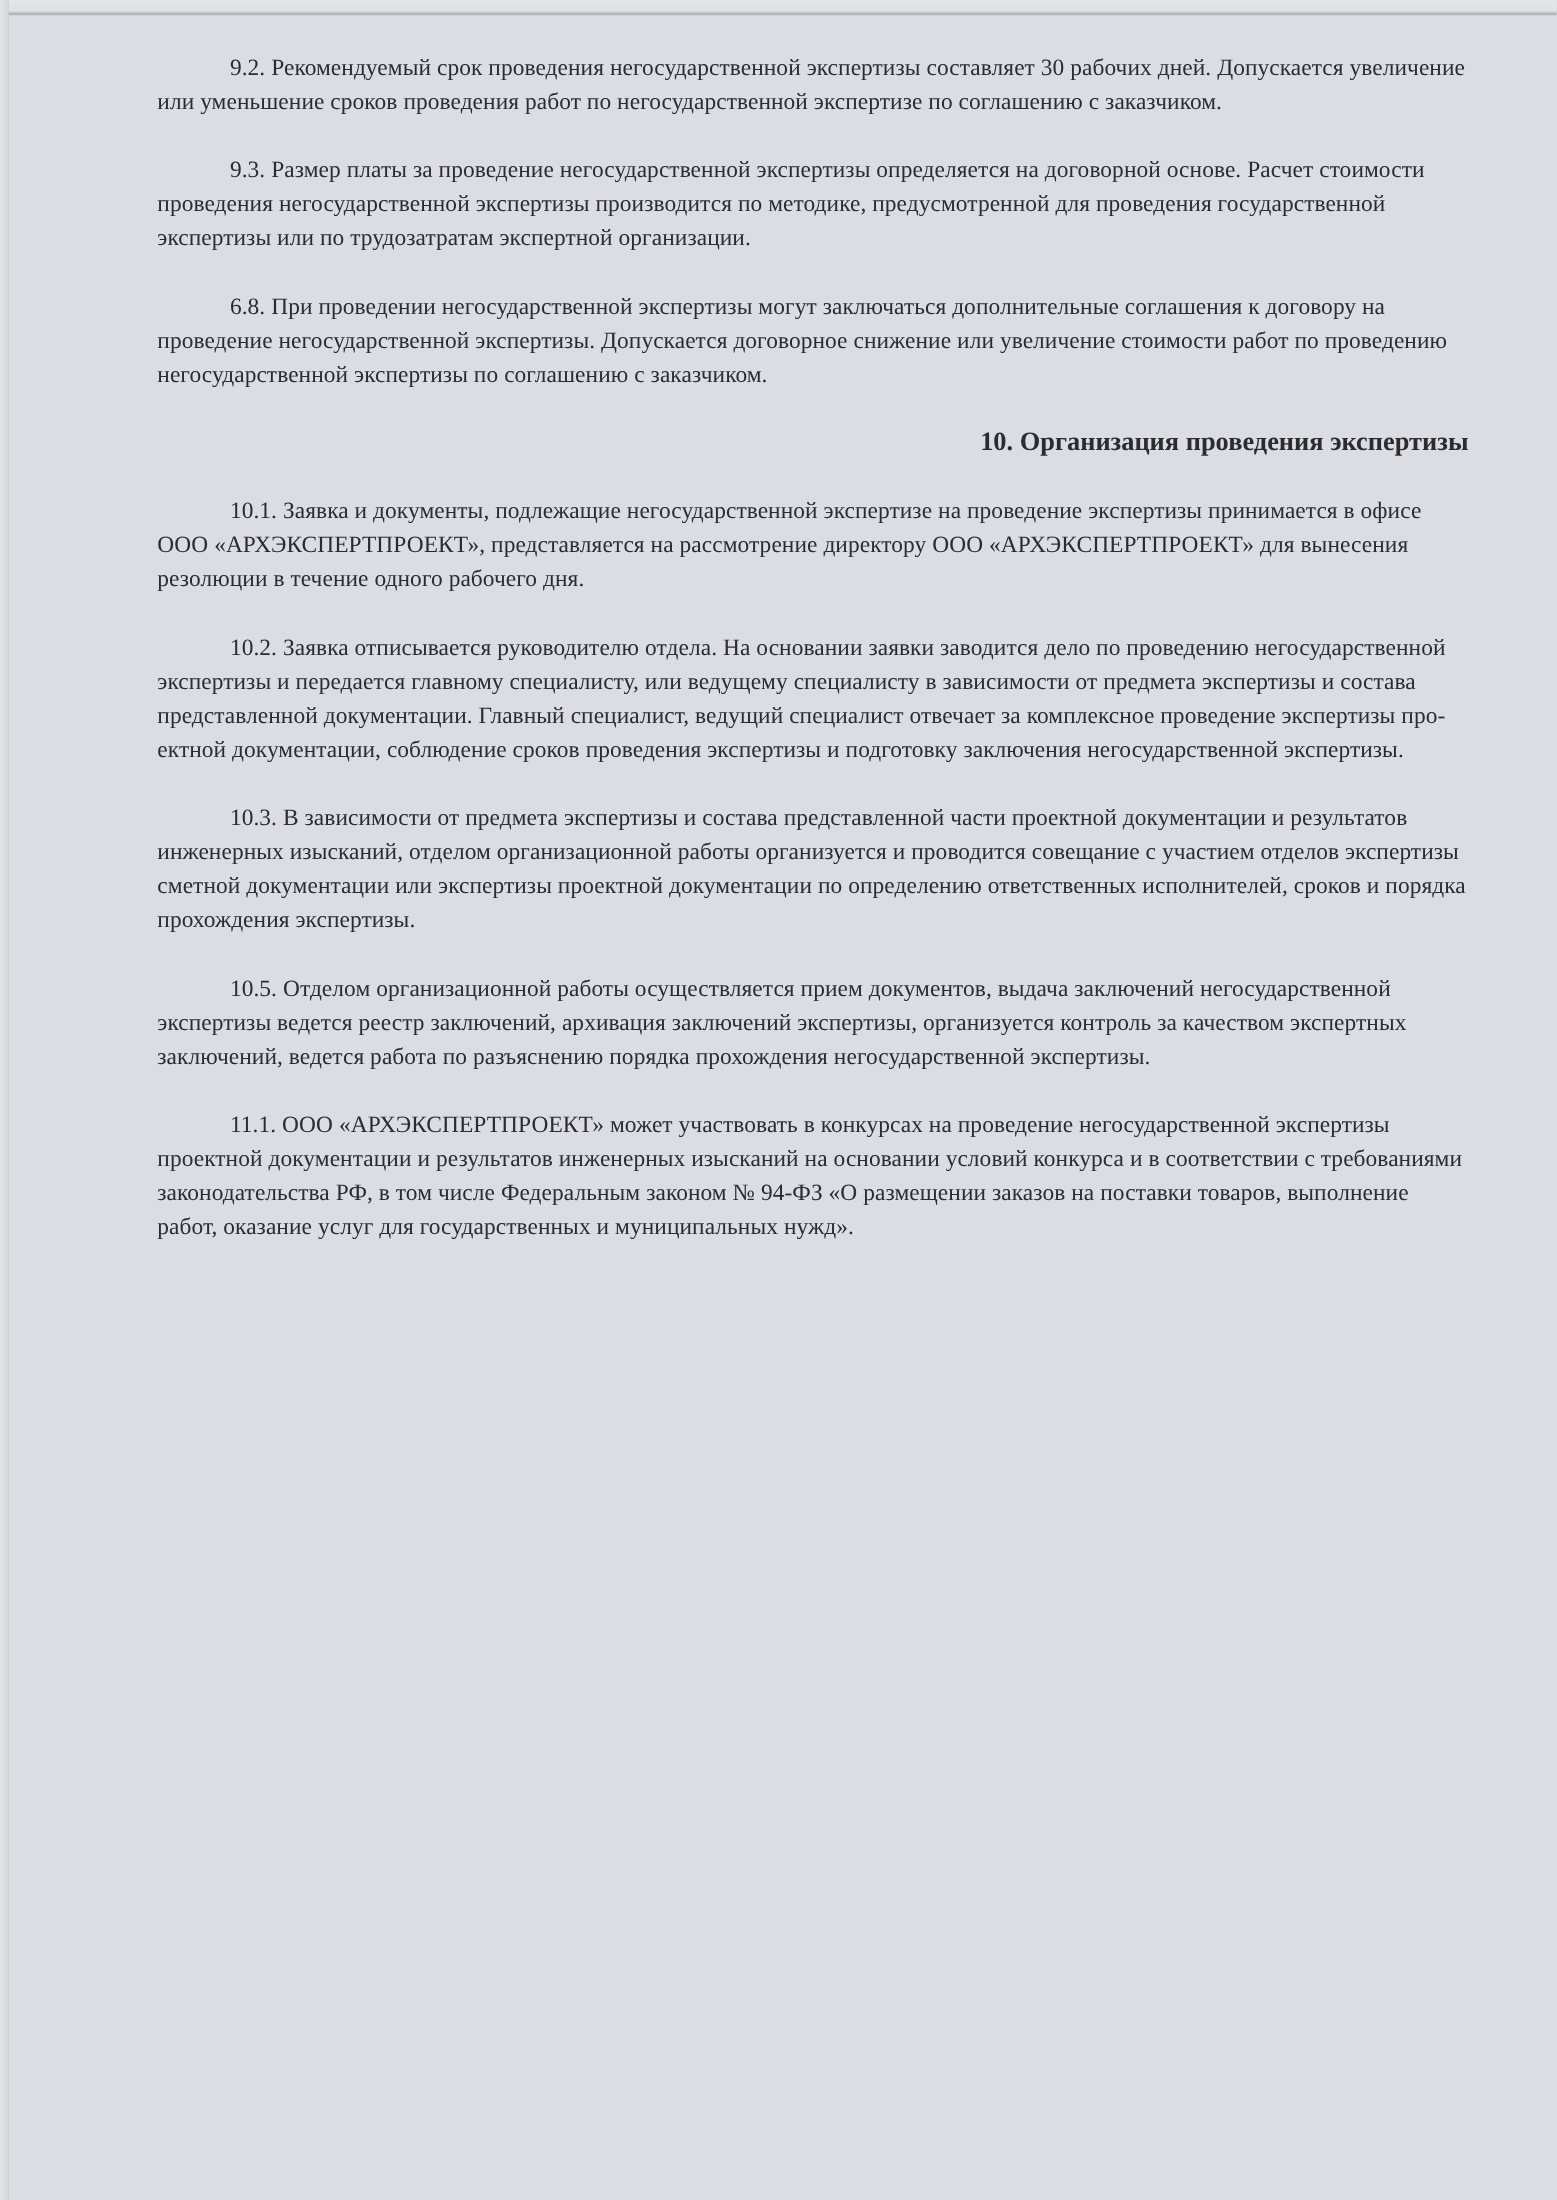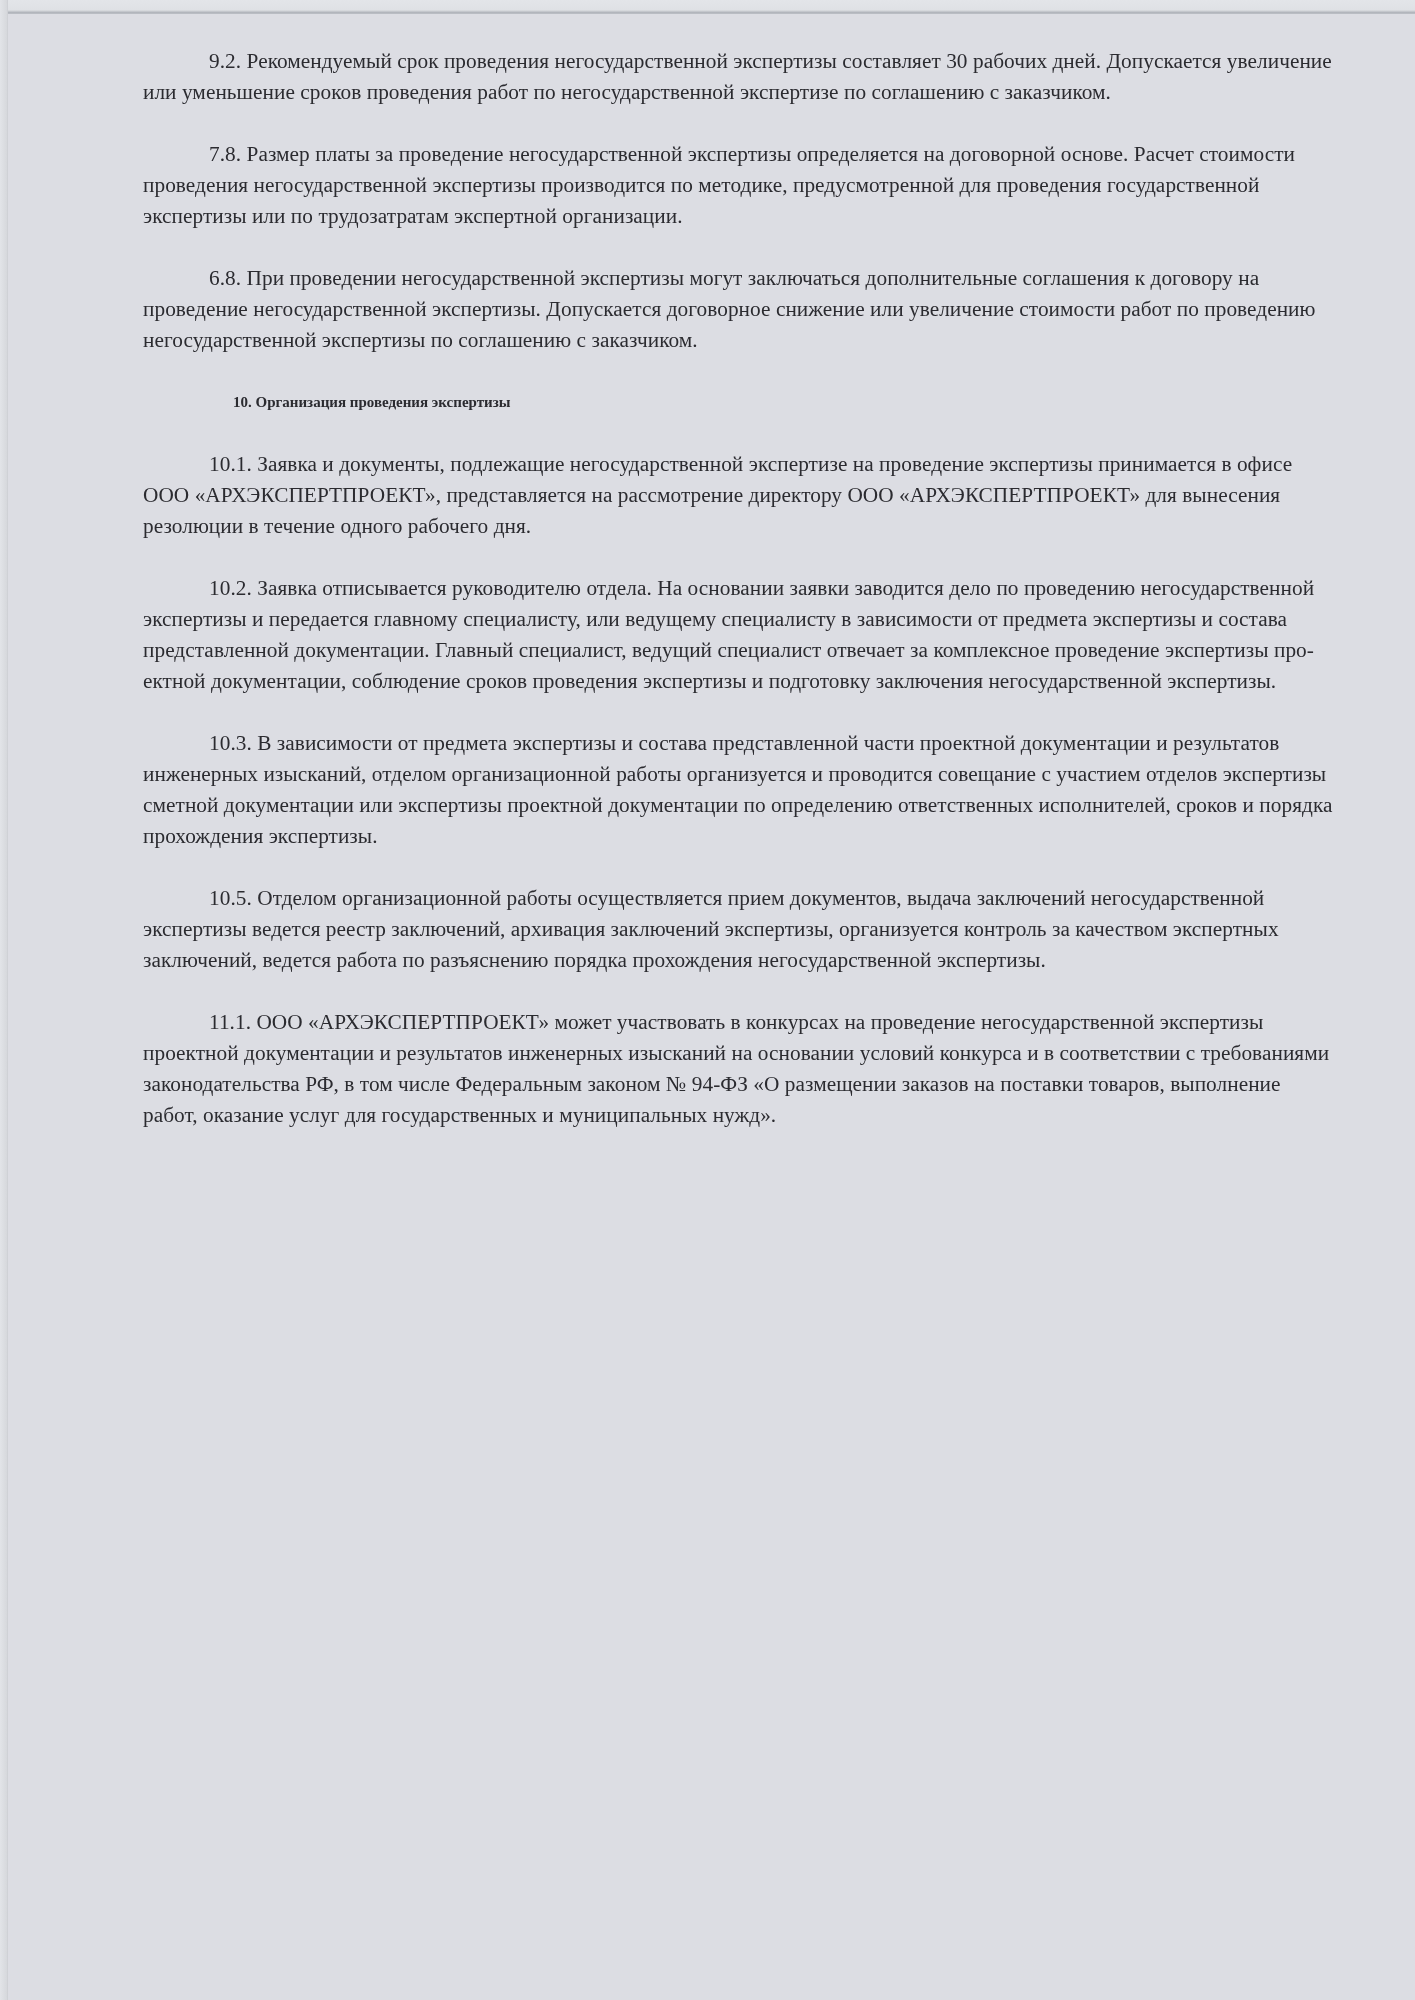--- a/index.html
+++ b/index.html
@@ -36,38 +36,38 @@
     .para {
       font-size: 21.3px;
       line-height: 31px;
       margin: 0 0 31px 0;
       text-indent: 66px;
       text-align: left;
       letter-spacing: 0.05px;
       word-spacing: 0px;
     }
     .heading {
-      font-size: 15px;
+      font-size: 24px;
       line-height: 31px;
       font-weight: bold;
-      text-align: left;
+      text-align: right;
       margin: 0 0 31px 0;
       padding-left: 90px;
     }
   </style>
 </head>
 <body style="background: rgb(220, 221, 227); color: rgb(43, 43, 48);">
 
 <div class="scan-top"></div>
 <div class="scan-left"></div>
 
 <div class="page">
 
   <p class="para">9.2. Рекомендуемый срок проведения негосударственной экспертизы составляет 30 рабочих дней. Допускается увеличение или уменьшение сроков проведения работ по негосударственной экспертизе по соглашению с заказчиком.</p>
-  <p class="para">7.8. Размер платы за проведение негосударственной экспертизы определяется на договорной основе. Расчет стоимости проведения негосударственной экспертизы производится по методике, предусмотренной  для проведения государственной экспертизы или по трудозатратам экспертной организации.</p>
+  <p class="para">9.3. Размер платы за проведение негосударственной экспертизы определяется на договорной основе. Расчет стоимости проведения негосударственной экспертизы производится по методике, предусмотренной  для проведения государственной экспертизы или по трудозатратам экспертной организации.</p>
   <p class="para">6.8. При проведении негосударственной экспертизы могут заключаться дополнительные со­глашения к договору на проведение негосударственной экспертизы. Допускается договорное сни­жение или увеличение стоимости работ по проведению негосударственной экспертизы по согла­шению с заказчиком.</p>
 
   <h2 class="heading">10. Организация проведения экспертизы</h2>
   <p class="para">10.1. Заявка и документы, подлежащие негосударственной экспертизе на проведение экспер­тизы принимается в офисе ООО «АРХЭКСПЕРТПРОЕКТ», представляется на рассмотрение ди­ректору  ООО «АРХЭКСПЕРТПРОЕКТ»  для вынесения резолюции в течение одного рабочего дня.</p>
   <p class="para">10.2. Заявка отписывается руководителю отдела.  На основании заявки заводится дело по проведению негосударственной экспертизы и передается главному специалисту, или ведущему специалисту в зависимости от предмета экспертизы и состава представленной документации. Главный специалист, ведущий специалист отвечает за комплексное проведение экспертизы про­ектной документации, соблюдение сроков проведения экспертизы и подготовку заключения него­сударственной экспертизы.</p>
   <p class="para">10.3. В зависимости от предмета экспертизы и состава представленной части проектной до­кументации и результатов инженерных изысканий, отделом организационной работы организует­ся и проводится совещание с участием отделов экспертизы сметной документации или экспертизы проектной документации по определению ответственных исполнителей, сроков и порядка прохо­ждения экспертизы.</p>
   <p class="para">10.5. Отделом организационной работы осуществляется прием документов, выдача заключе­ний негосударственной экспертизы ведется реестр заключений, архивация заключений эксперти­зы, организуется контроль за качеством экспертных заключений, ведется работа по разъяснению порядка прохождения негосударственной экспертизы.</p>
 
   <p class="para">11.1. ООО «АРХЭКСПЕРТПРОЕКТ» может участвовать в конкурсах на проведение негосу­дарственной экспертизы проектной документации и результатов инженерных изысканий на осно­вании условий конкурса и в соответствии с требованиями законодательства РФ, в том числе Феде­ральным законом № 94-ФЗ «О размещении заказов на поставки товаров, выполнение работ, оказа­ние услуг для государственных и муниципальных нужд».</p>
 

